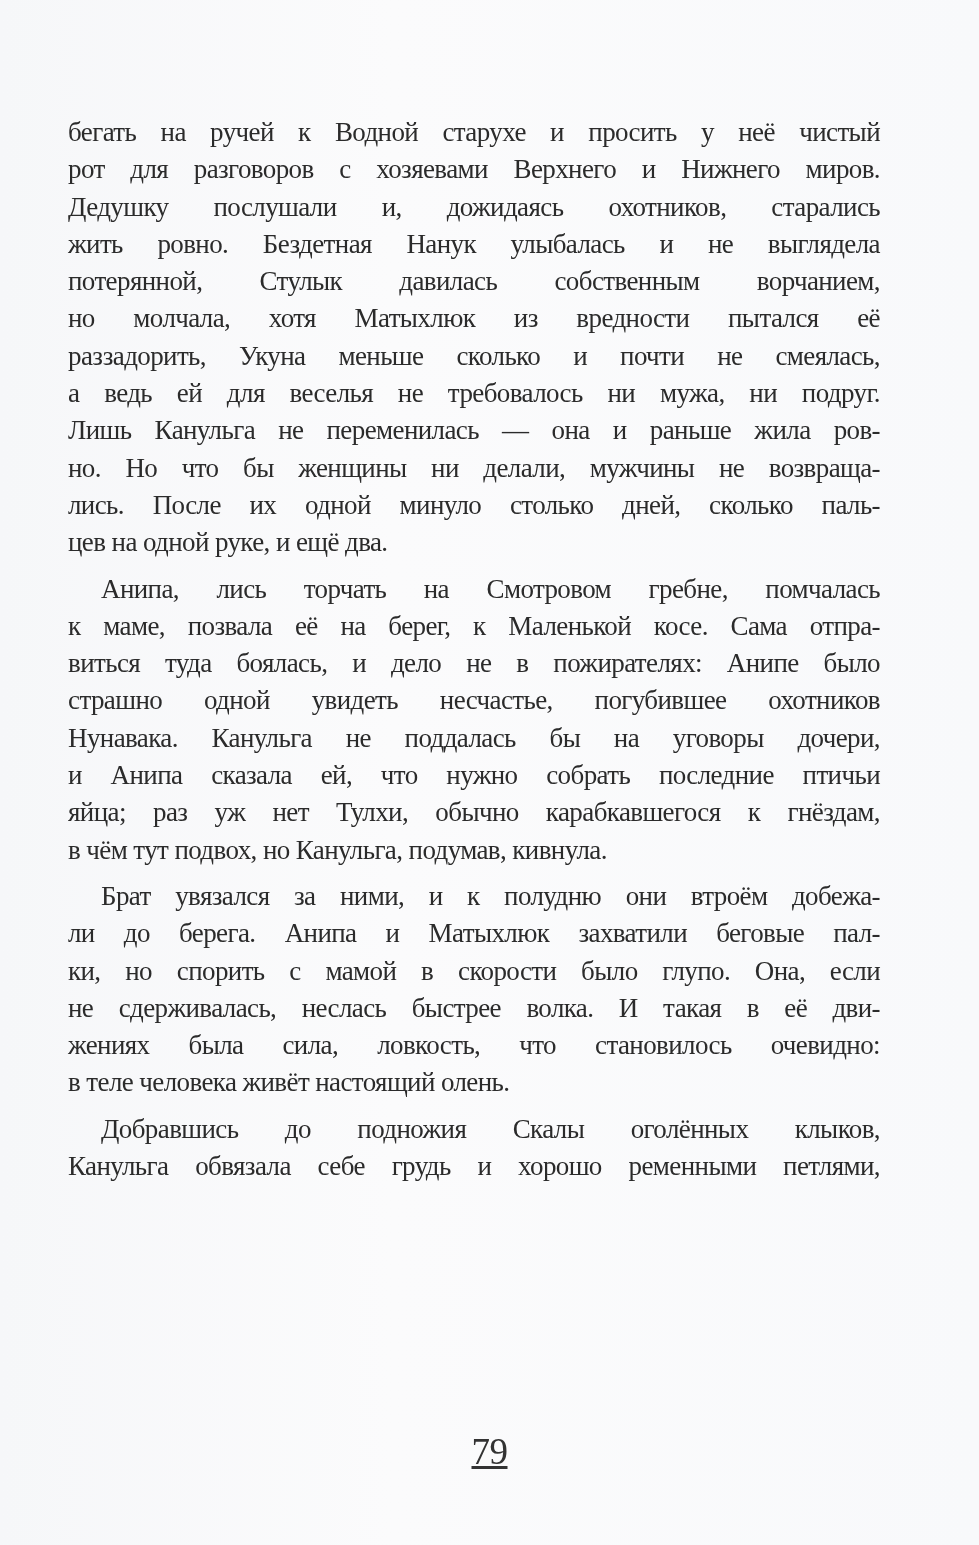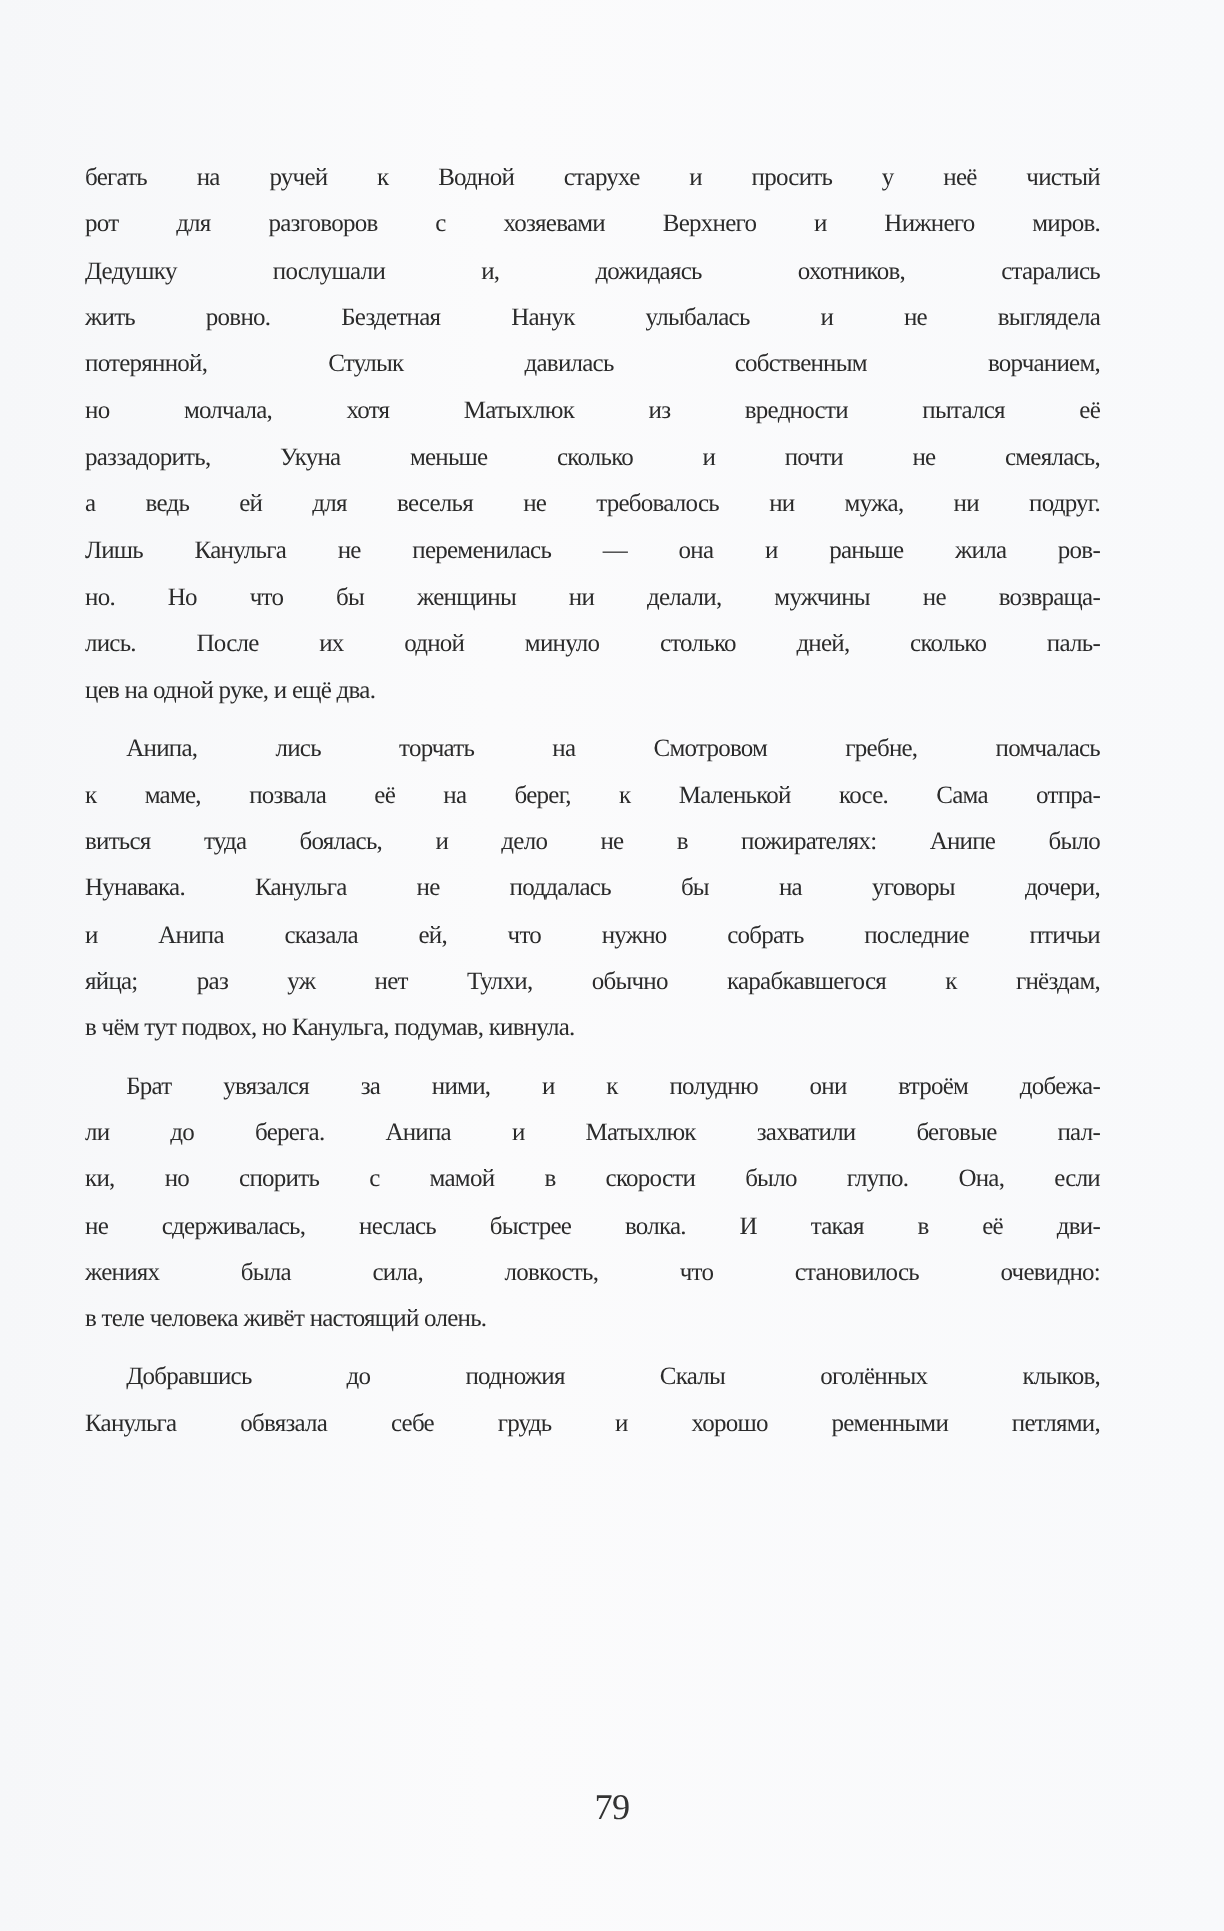--- a/index.html
+++ b/index.html
@@ -18,23 +18,23 @@
     .page {
       position: absolute;
       left: 0; top: 0;
       width: 979px;
       height: 1545px;
       background: linear-gradient(90deg, #f6f7f9 0%, #fbfbfc 40%, #f8f9fb 100%);
     }
     .text-block {
       position: absolute;
       left: 68px;
-      top: 124px;
+      top: 114px;
       width: 812px;
-      font-size: 20px;
+      font-size: 27px;
       line-height: 37.3px;
       letter-spacing: -0.6px;
     }
     .line {
       display: block;
       white-space: nowrap;
       text-align: justify;
       text-align-last: justify;
       height: 37.3px;
       overflow: visible;
@@ -48,23 +48,24 @@
     }
     .para-gap {
       height: 9px;
     }
     .page-number {
       position: absolute;
       left: 0;
       width: 979px;
       top: 1430px;
       text-align: center;
-      font-size: 29px;
+      font-size: 37px;
       letter-spacing: -0.5px;
       color: #333;
+      text-decoration: underline;
     }
   </style>
 </head>
 <body>
 
 <div class="page">
   <div class="text-block">
 
     <div>
       <span class="line">бегать на ручей к Водной старухе и просить у неё чистый</span>
@@ -79,20 +80,21 @@
       <span class="line">но. Но что бы женщины ни делали, мужчины не возвраща-</span>
       <span class="line">лись. После их одной минуло столько дней, сколько паль-</span>
       <span class="line last">цев на одной руке, и ещё два.</span>
     </div>
     <div class="para-gap"></div>
 
     <div>
       <span class="line indent">Анипа, лись торчать на Смотровом гребне, помчалась</span>
       <span class="line">к маме, позвала её на берег, к Маленькой косе. Сама отпра-</span>
       <span class="line">виться туда боялась, и дело не в пожирателях: Анипе было</span>
+      <span class="line">страшно одной увидеть несчастье, погубившее охотников</span>
       <span class="line">Нунавака. Канульга не поддалась бы на уговоры дочери,</span>
       <span class="line">и Анипа сказала ей, что нужно собрать последние птичьи</span>
       <span class="line">яйца; раз уж нет Тулхи, обычно карабкавшегося к гнёздам,</span>
       <span class="line last">в чём тут подвох, но Канульга, подумав, кивнула.</span>
     </div>
     <div class="para-gap"></div>
 
     <div>
       <span class="line indent">Брат увязался за ними, и к полудню они втроём добежа-</span>
       <span class="line">ли до берега. Анипа и Матыхлюк захватили беговые пал-</span>

